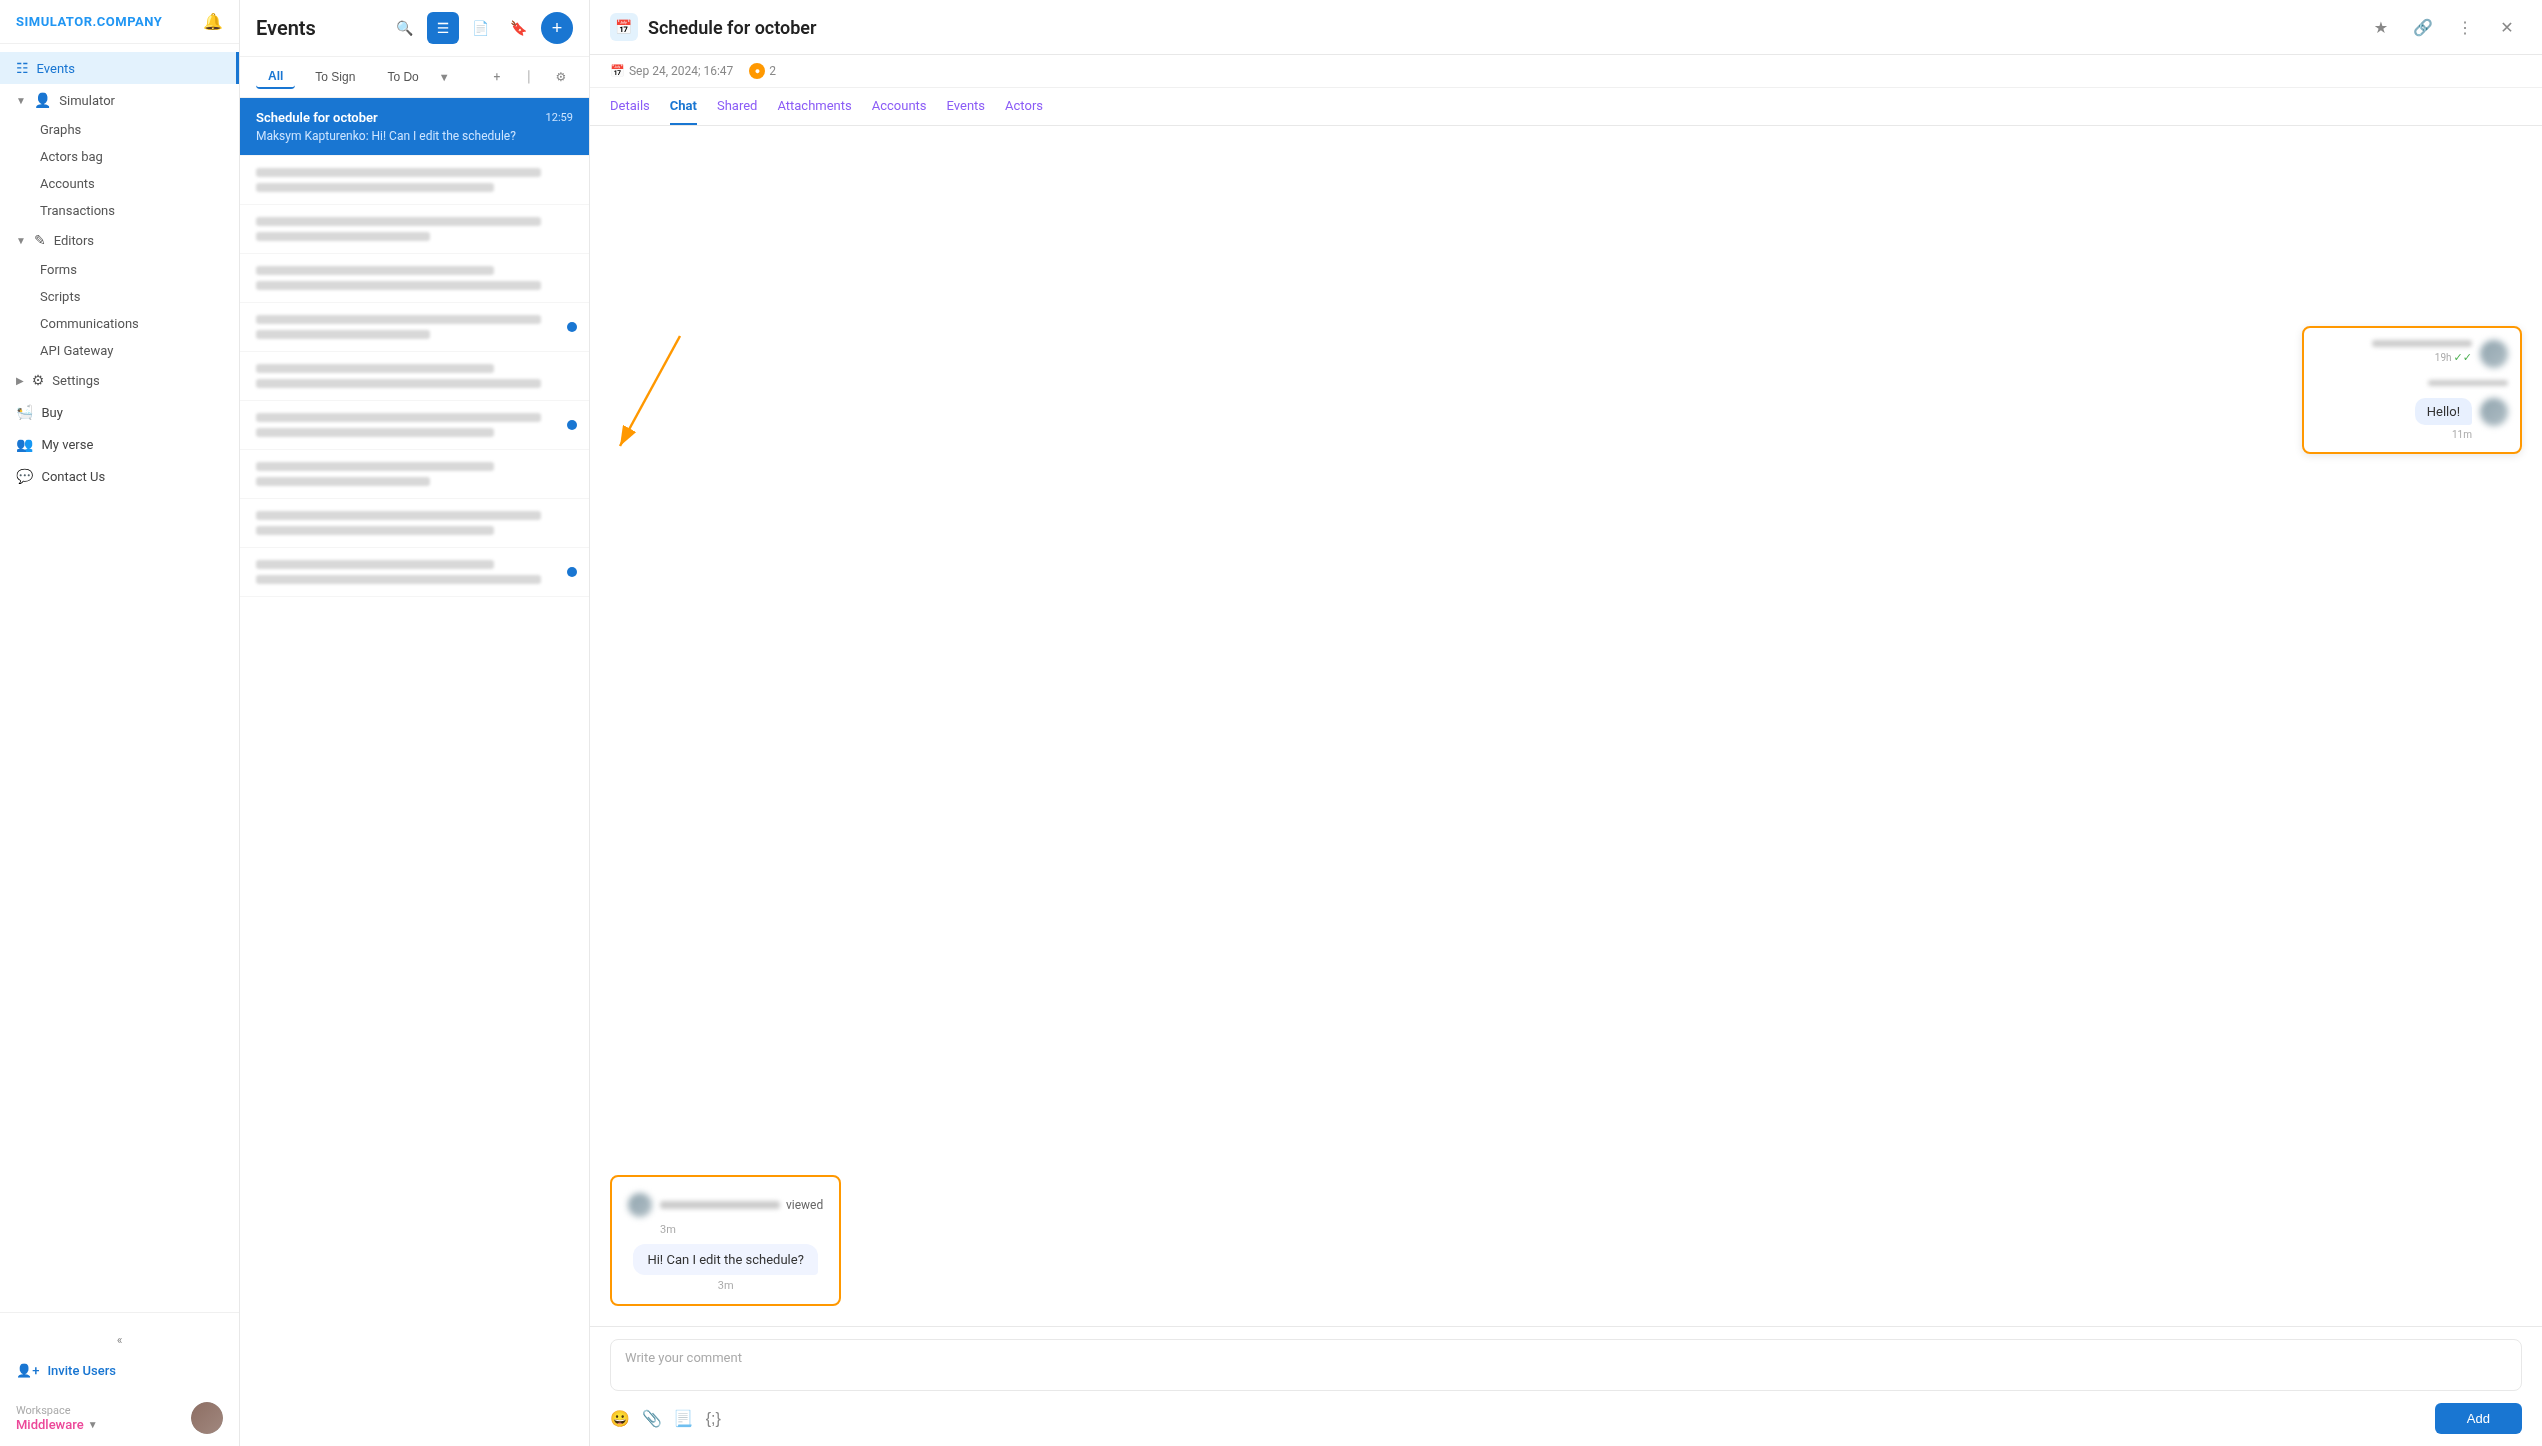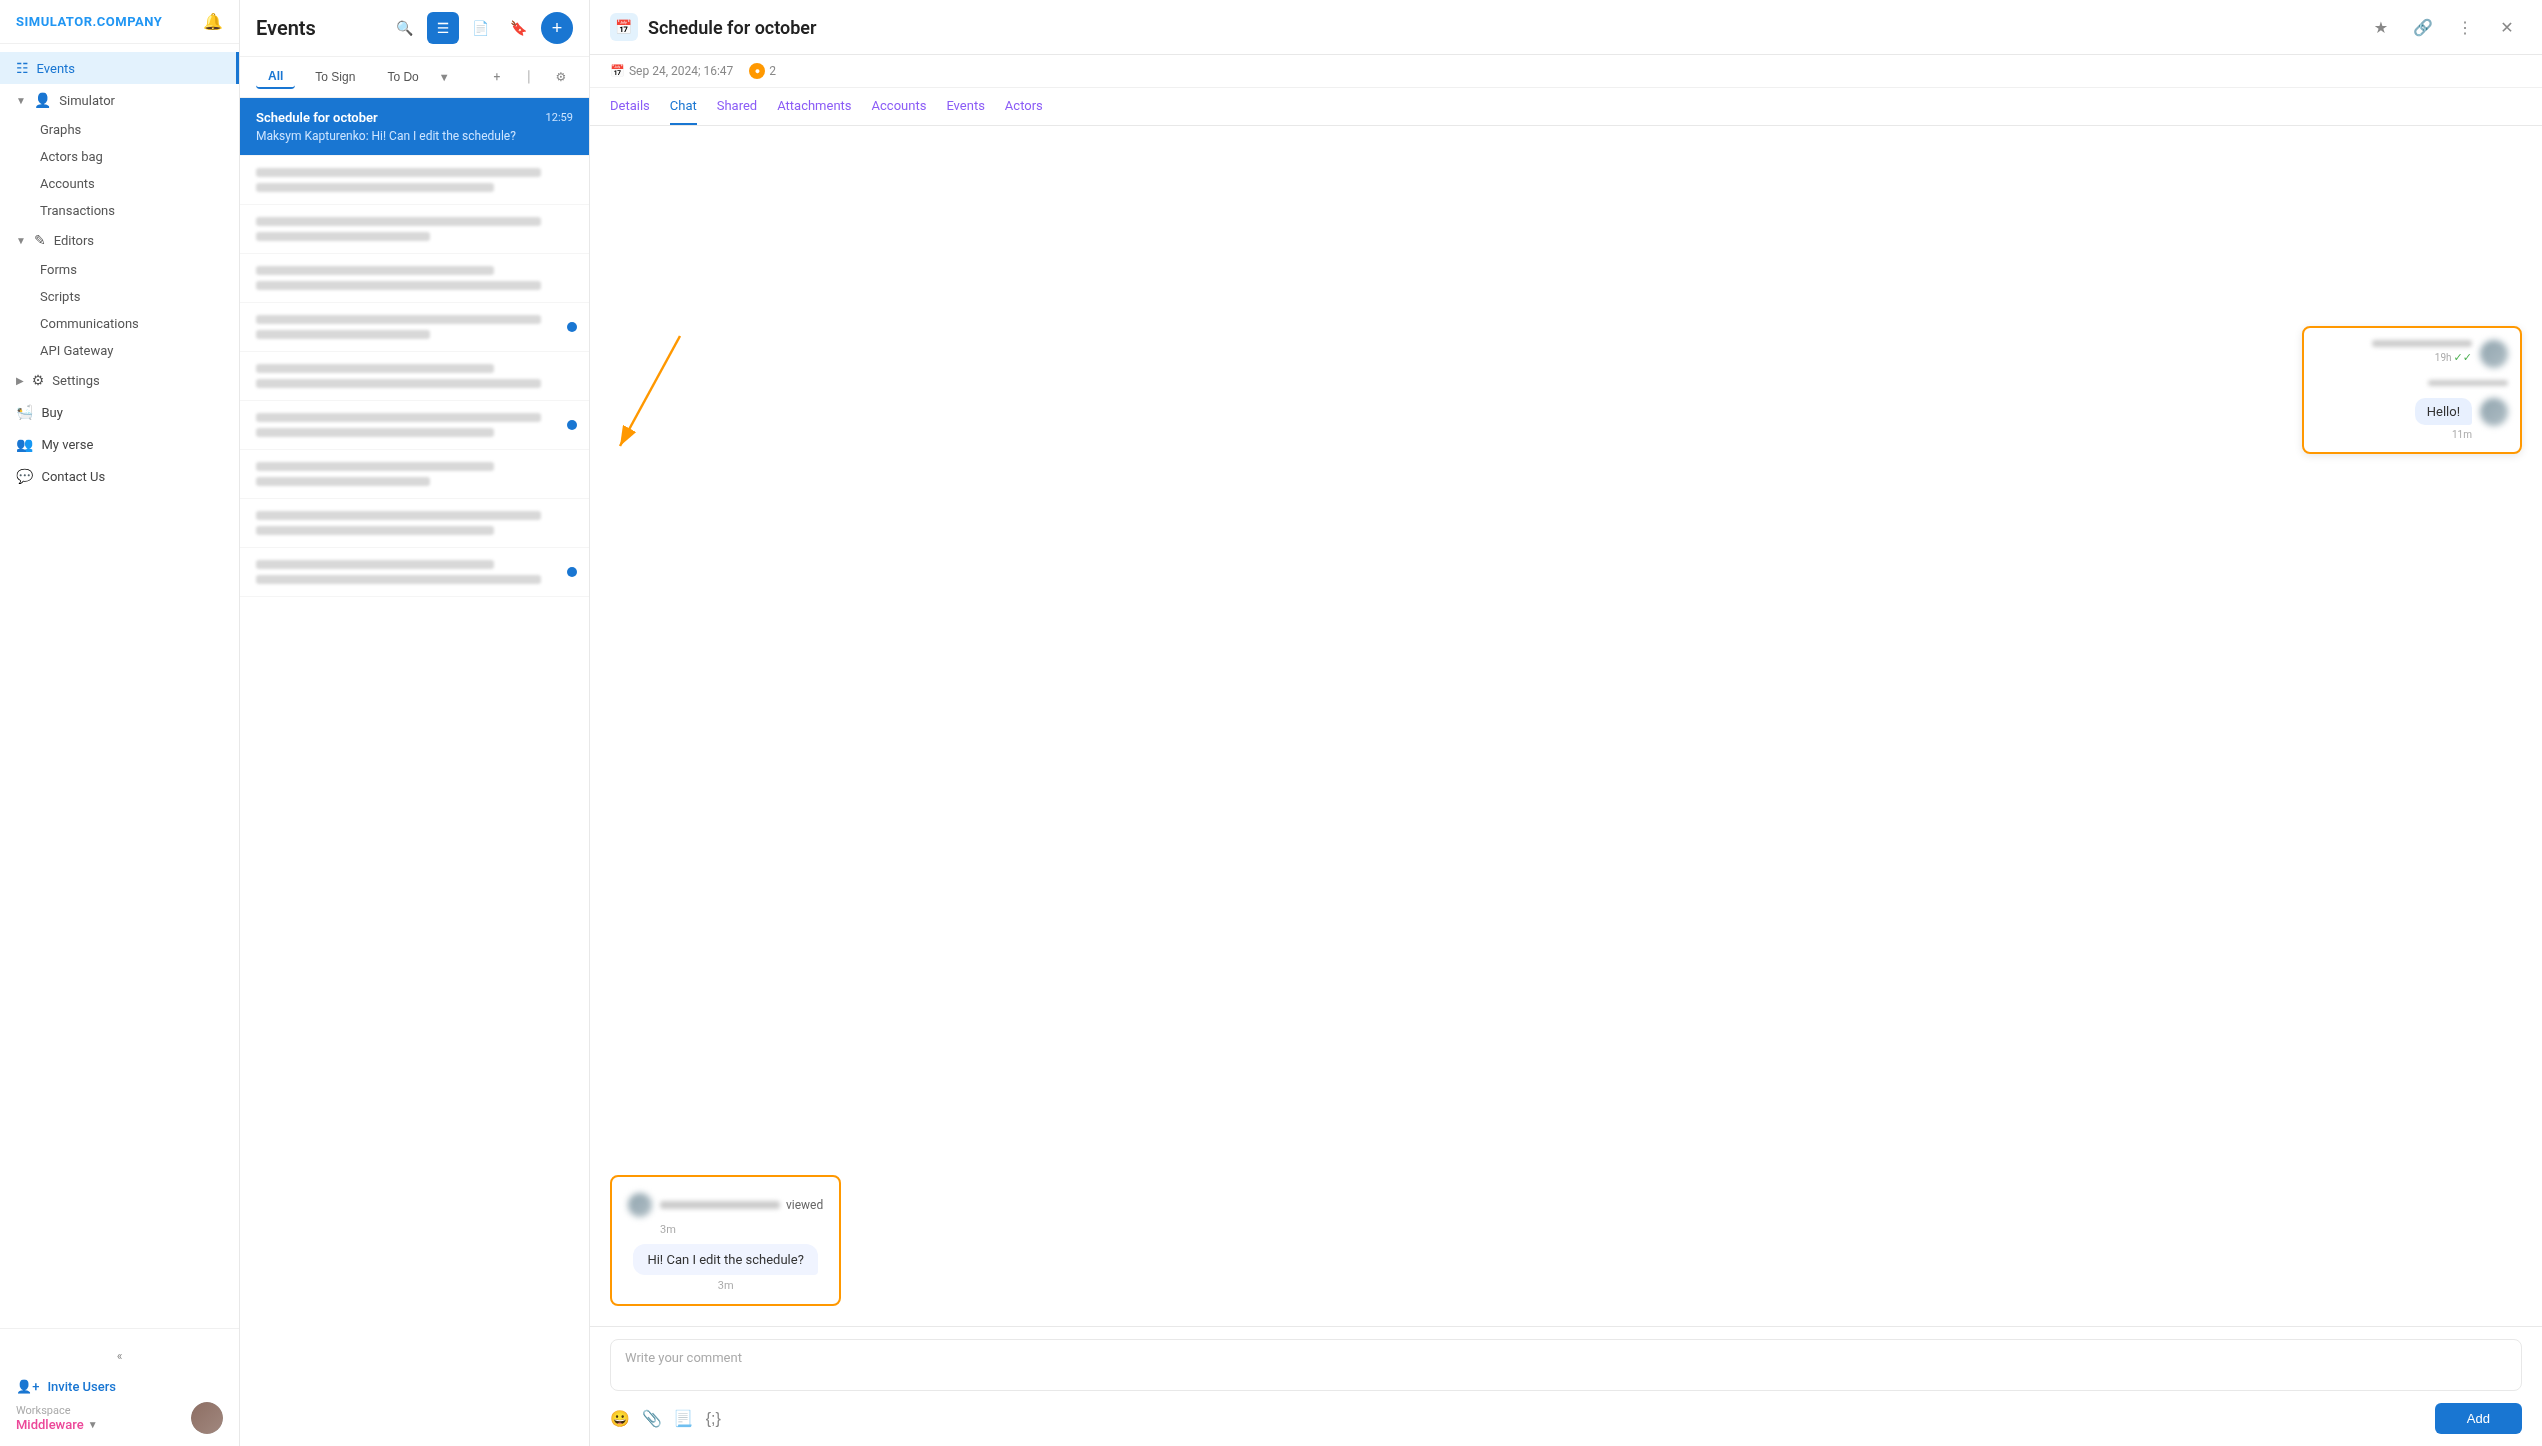--- a/index.html
+++ b/index.html
@@ -31,21 +31,21 @@
     }
     .nav-item.active { background: #e3f2fd; color: #1976d2; border-right: 3px solid #1976d2; }
     .nav-child { padding-left: 40px; font-size: 13px; color: #555; padding-top: 6px; padding-bottom: 6px; cursor: pointer; }
     .nav-group-label {
       display: flex; align-items: center; padding: 8px 16px; font-size: 13px; color: #555; gap: 8px; cursor: pointer;
     }
     .chevron { font-size: 10px; color: #888; }
     .sidebar-bottom { border-top: 1px solid #f0f0f0; padding: 12px 16px; }
     .invite-users { display: flex; align-items: center; gap: 8px; color: #1976d2; font-size: 13px; font-weight: 500; cursor: pointer; padding: 8px 0; }
     .collapse-btn { display: flex; justify-content: center; padding: 8px; cursor: pointer; color: #888; font-size: 12px; }
-    .workspace-section { display: flex; align-items: center; justify-content: space-between; }
+    .workspace-section { display: flex; align-items: center; justify-content: space-between; margin-top: 16px; }
     .workspace-label { font-size: 11px; color: #aaa; }
     .workspace-name { font-size: 13px; color: #ec4899; font-weight: 500; }
     .avatar { width: 32px; height: 32px; border-radius: 50%; background: #ccc; overflow: hidden; display: flex; align-items: center; justify-content: center; }
     .avatar-img { width: 100%; height: 100%; object-fit: cover; background: linear-gradient(135deg, #a0522d, #cd853f); }
 
     
     .events-panel {
       width: 350px;
       min-width: 350px;
       background: #fff;
@@ -110,21 +110,21 @@
     .main-title { font-size: 18px; font-weight: 600; color: #222; }
     .header-icon { width: 28px; height: 28px; background: #e3f2fd; border-radius: 6px; display: flex; align-items: center; justify-content: center; font-size: 14px; color: #1976d2; }
     .main-header-right { display: flex; align-items: center; gap: 12px; }
     .header-action-btn { width: 30px; height: 30px; border: none; background: transparent; cursor: pointer; display: flex; align-items: center; justify-content: center; color: #888; font-size: 16px; }
     .meta-row { padding: 8px 20px; display: flex; align-items: center; gap: 16px; border-bottom: 1px solid #f0f0f0; }
     .meta-date { font-size: 12px; color: #888; display: flex; align-items: center; gap: 4px; }
     .meta-coin { display: flex; align-items: center; gap: 4px; font-size: 12px; color: #888; }
     .coin-icon { width: 16px; height: 16px; background: #ff9800; border-radius: 50%; display: flex; align-items: center; justify-content: center; font-size: 9px; color: #fff; }
     .tabs-row { padding: 0 20px; display: flex; gap: 20px; border-bottom: 1px solid #e8e8e8; }
     .tab { padding: 10px 0; font-size: 13px; color: #8b5cf6; cursor: pointer; border-bottom: 2px solid transparent; }
-    .tab.active { color: #1976d2; border-bottom: 2px solid #1976d2; font-weight: 400; }
+    .tab.active { color: #1976d2; border-bottom: 2px solid #1976d2; font-weight: 700; }
     .chat-area { flex: 1; overflow-y: auto; padding: 20px; position: relative; display: flex; flex-direction: column; gap: 12px; }
     .msg-bubble { background: #f0f4ff; border-radius: 12px 12px 4px 12px; padding: 8px 14px; font-size: 13px; color: #333; }
     .chat-notification { display: flex; align-items: center; gap: 8px; font-size: 12px; color: #888; padding: 4px 0; }
     .user-mini-avatar { width: 24px; height: 24px; border-radius: 50%; background: linear-gradient(135deg, #90a4ae, #b0bec5); filter: blur(3px); flex-shrink: 0; }
 
     
     .highlight-box { border: 2px solid #ff9800; border-radius: 8px; padding: 12px 16px; background: #fff; position: relative; }
 
     
     .comment-box { border-top: 1px solid #e8e8e8; padding: 12px 20px; background: #fff; }

